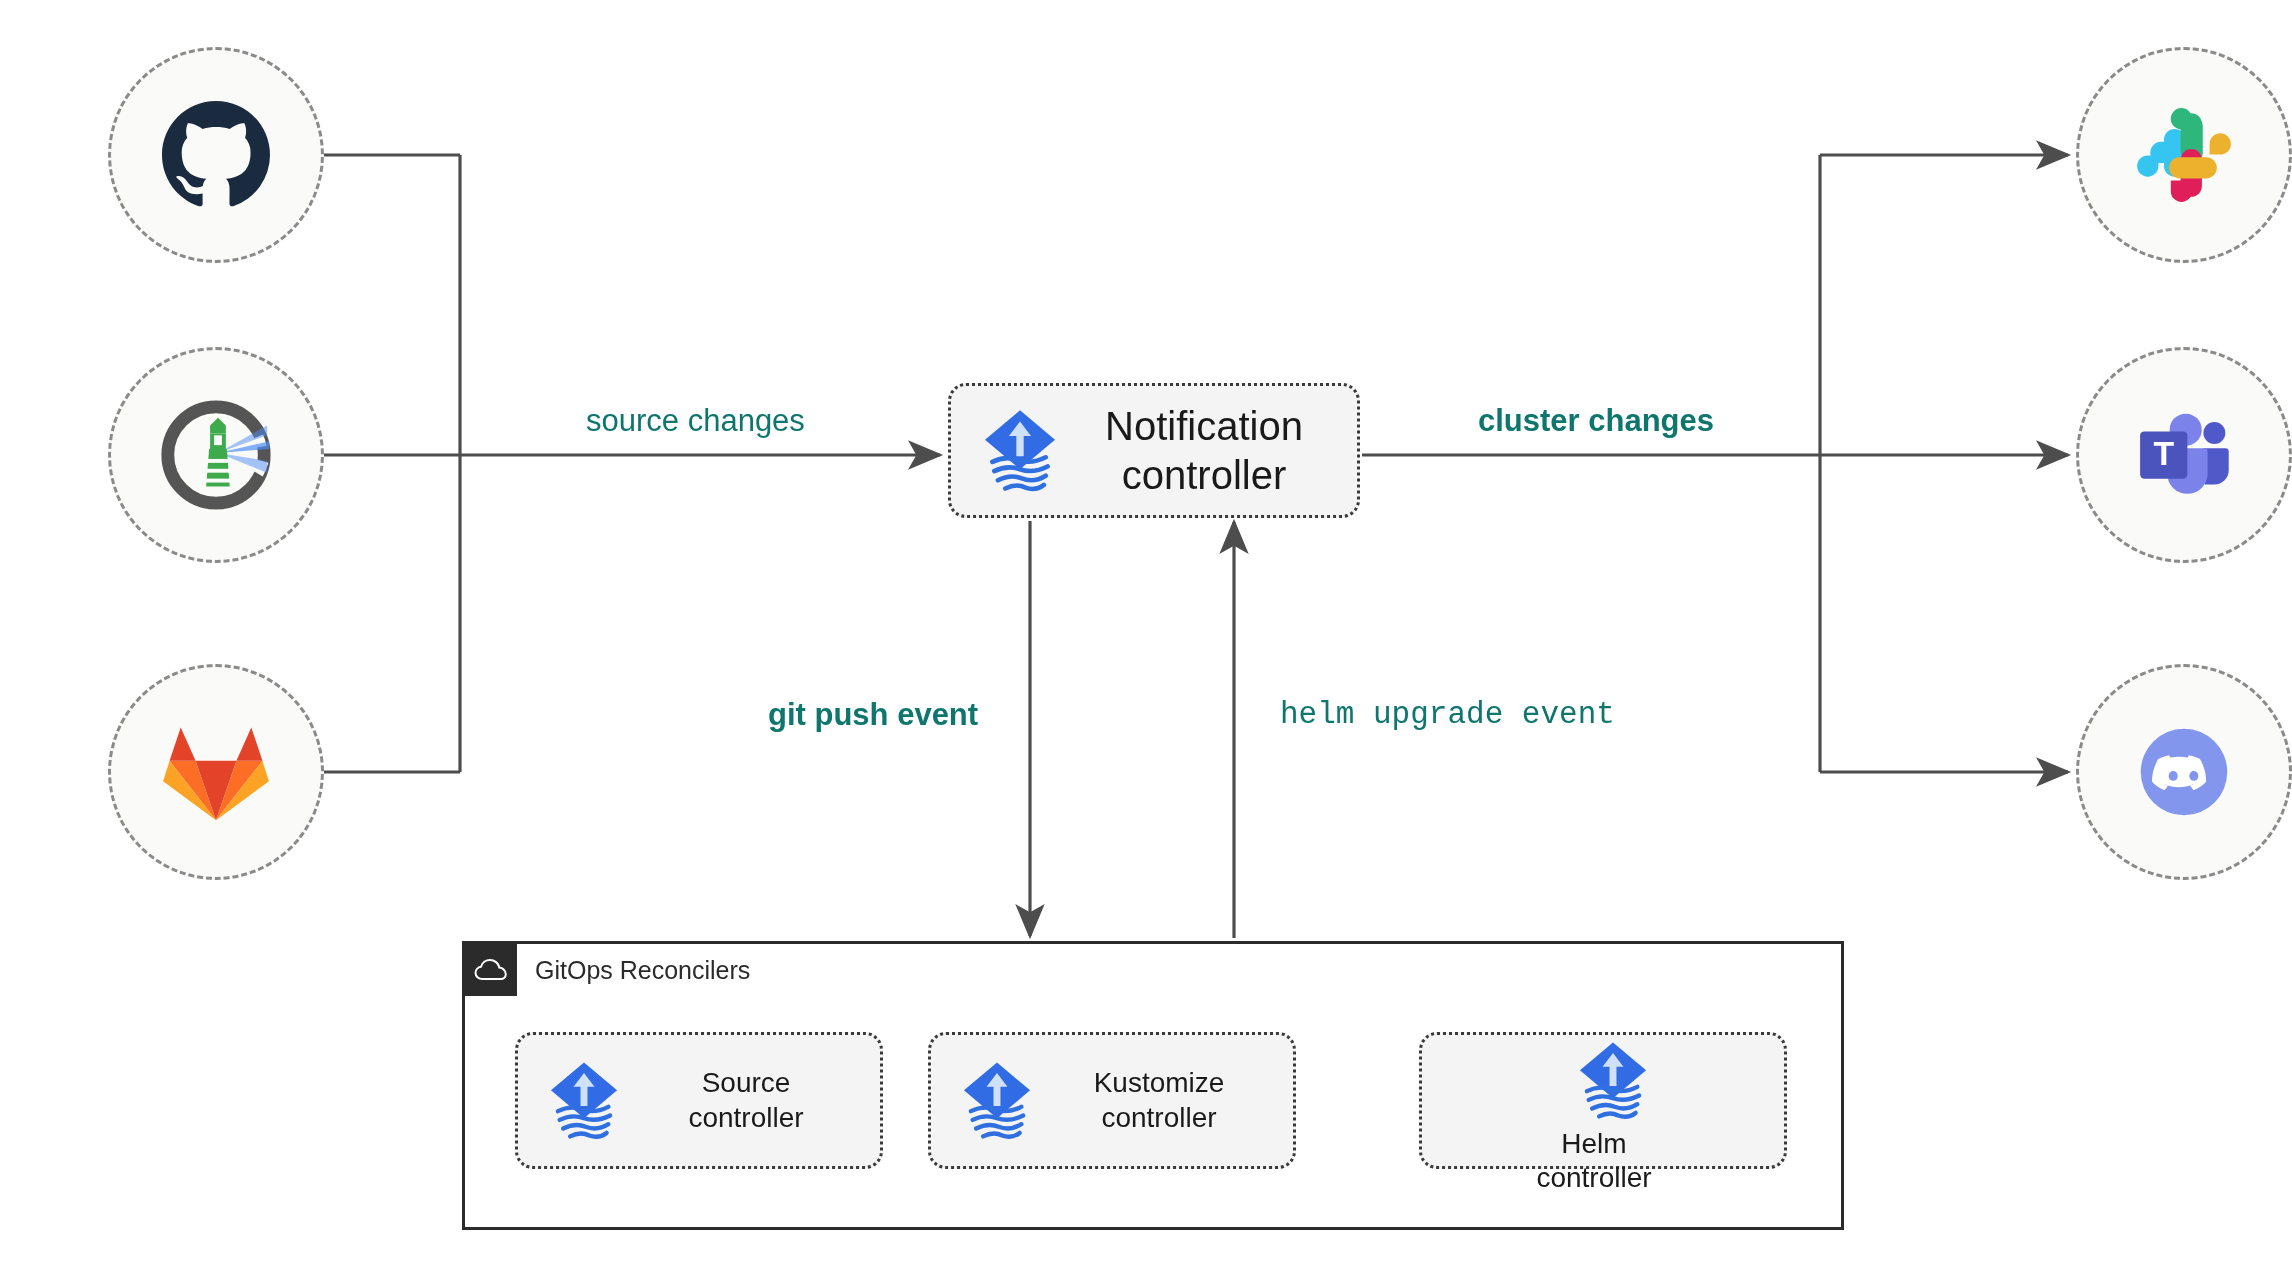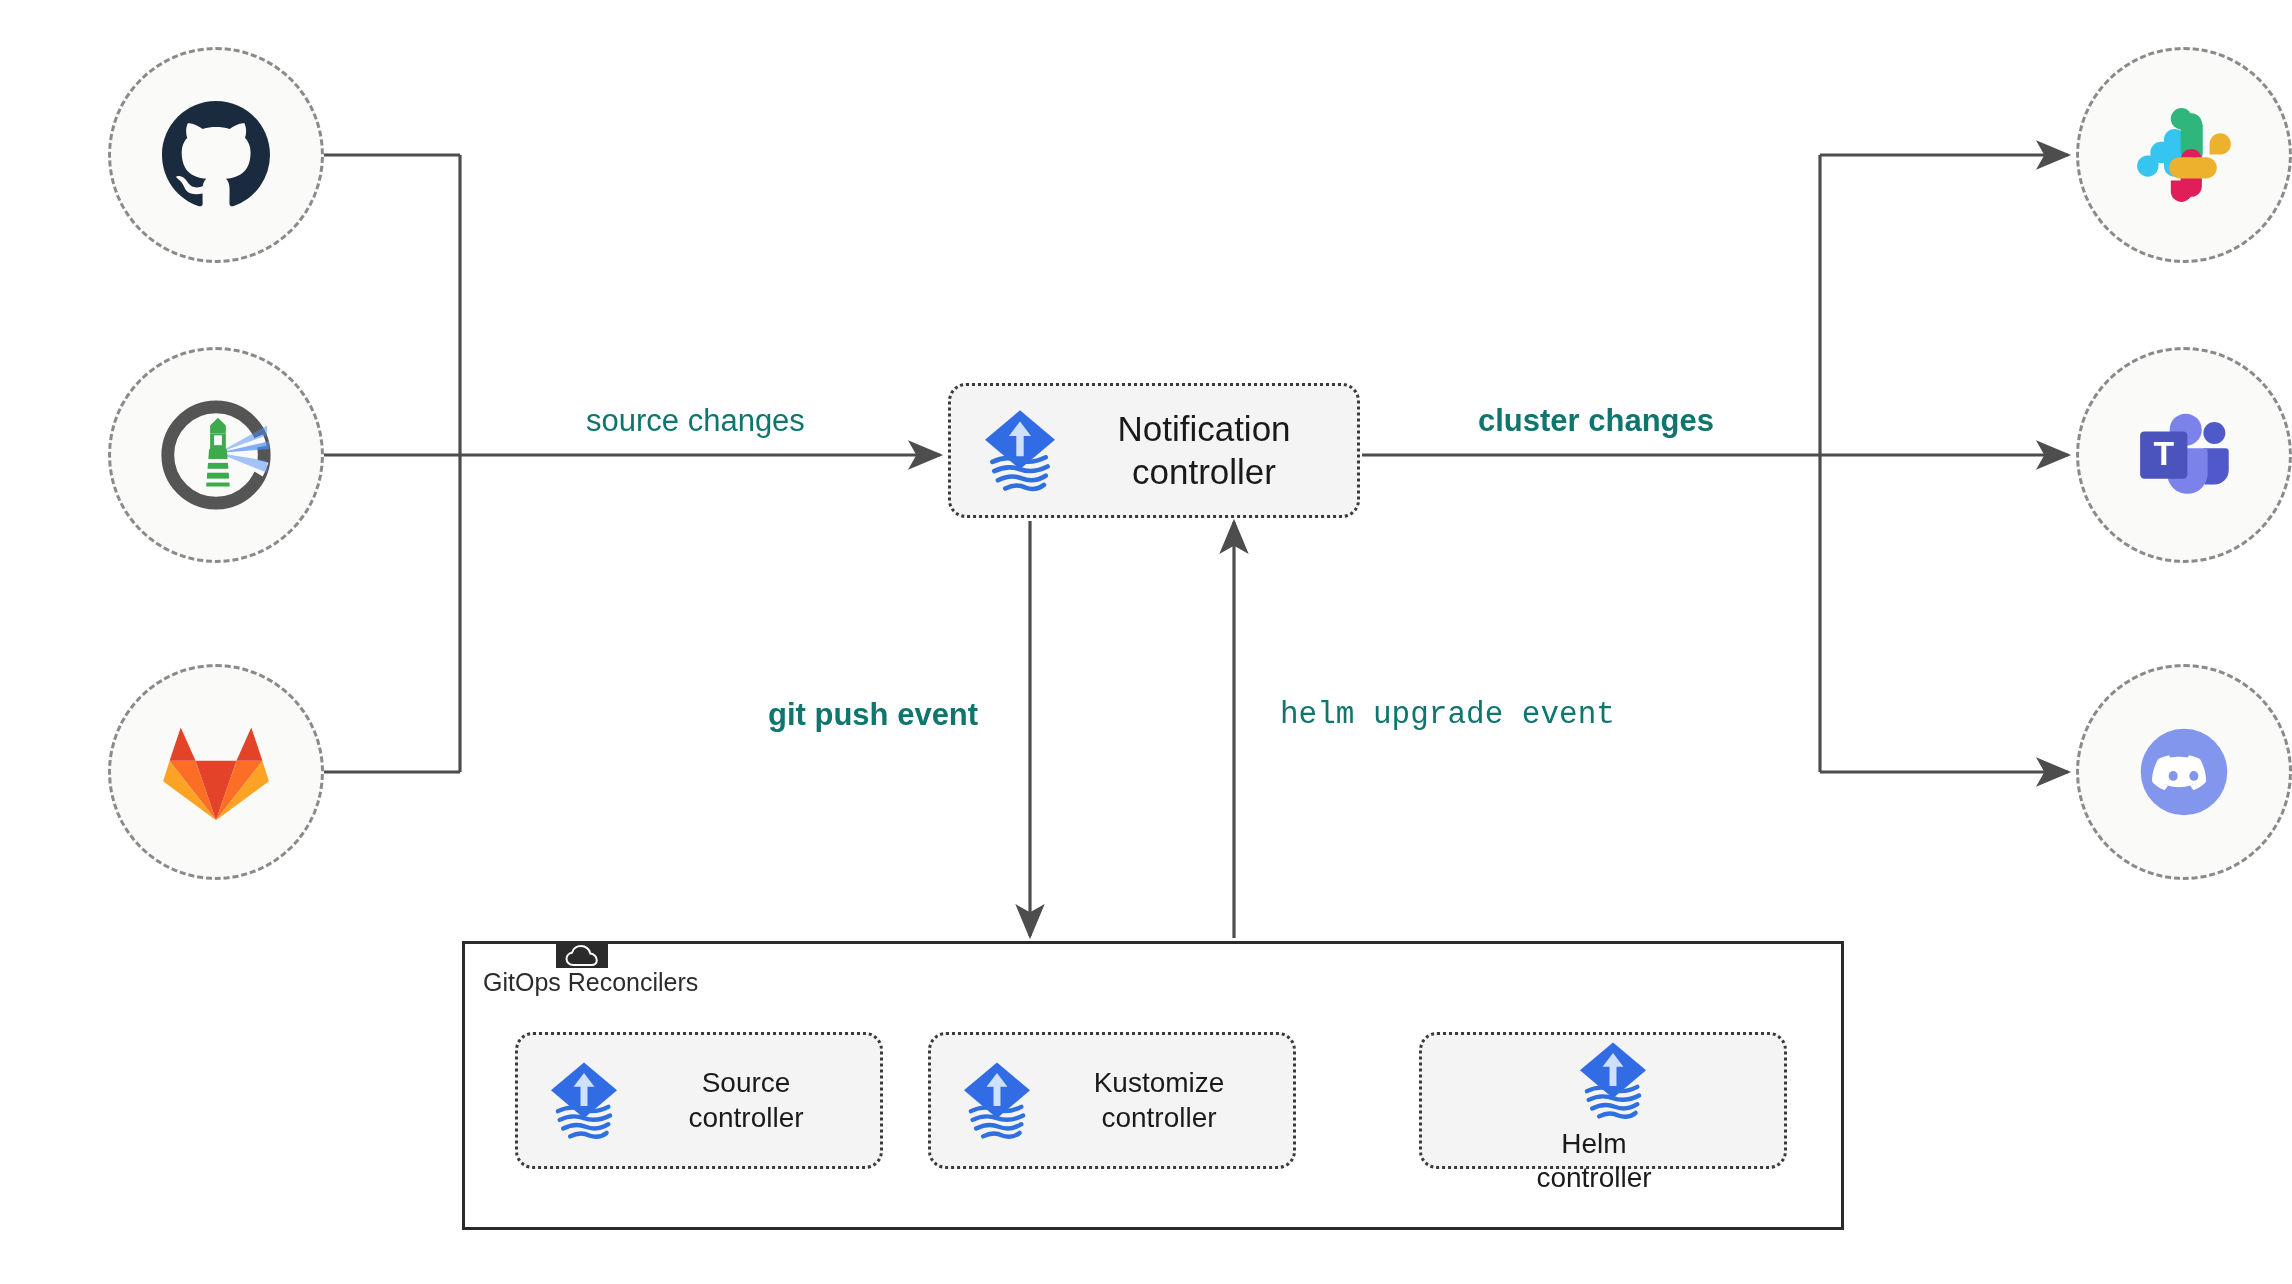--- a/index.html
+++ b/index.html
@@ -61,21 +61,21 @@
     margin-right: 6px;
   }
   .card .card-label {
     flex: 1 1 auto;
     text-align: center;
     line-height: 1.22;
     white-space: pre-line;
     padding-right: 18px;
   }
   #node-notification { left: 948px; top: 383px; width: 412px; height: 135px; }
-  #node-notification .card-label { font-size: 35px; }
+  #node-notification .card-label { font-size: 40px; }
 
   .reconciler-card { height: 137px; top: 1032px; }
   .reconciler-card .card-label { font-size: 28px; }
   #node-source-controller    { left: 515px;  width: 368px; }
   #node-kustomize-controller { left: 928px;  width: 368px; }
   #node-helm-controller      { left: 1419px; width: 368px; flex-direction: column; }
 
   
   #group-gitops {
     position: absolute;
@@ -87,21 +87,20 @@
     background: #ffffff;
     box-sizing: border-box;
     z-index: 2;
   }
   #group-gitops .group-titlebar {
     position: absolute;
     left: 0; top: 0;
     display: flex;
     align-items: center;
     height: 52px;
-    flex-direction: column;
   }
   #group-gitops .group-icon-box {
     width: 52px;
     height: 52px;
     background: #2b2b2b;
     display: flex;
     align-items: center;
     justify-content: center;
   }
   #group-gitops .group-title {

